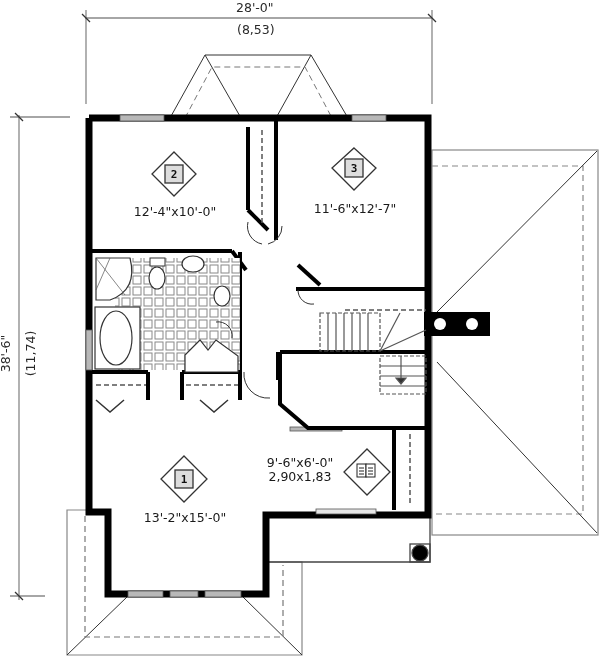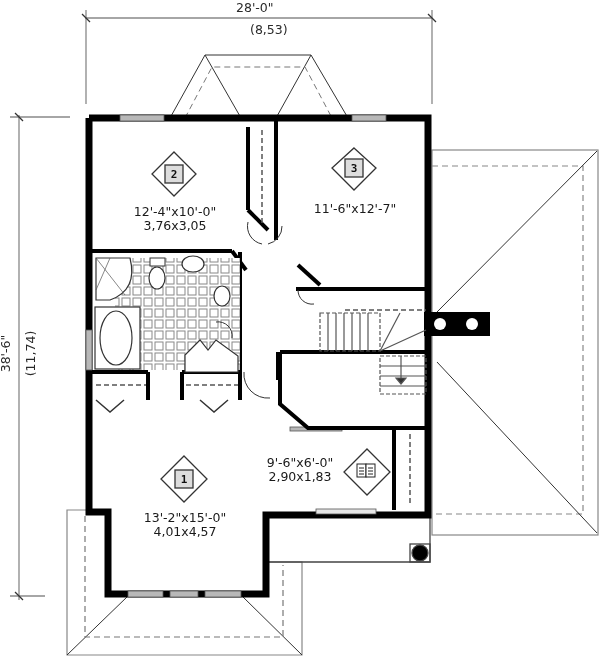--- a/index.html
+++ b/index.html
@@ -181,31 +181,29 @@
     <div class="tagnum">2</div>
   </div>
 <div class="tag" style="left:336px;top:150px;">
     <div class="tagnum">3</div>
   </div>
 <div class="tag" style="left:166px;top:461px;">
     <div class="tagnum">1</div>
   </div>
 
 <div class="dimtxt" style="left:236px;top:0px;">28'-0"</div>
-<div class="dimtxt" style="left:250px;top:22px;">(8,53)</div>
+<div class="dimtxt" style="left:237px;top:22px;">(8,53)</div>
 <div class="dimtxt vtxt" style="left:-13px;top:346px;">38'-6"</div>
 <div class="dimtxt vtxt" style="left:8px;top:346px;">(11,74)</div>
 
 <div class="lbl" style="left:112px;top:205px;width:126px;">
   <div>12'-4"x10'-0"</div>
-  <div>3,76x3,05</div>
 </div>
 <div class="lbl" style="left:292px;top:202px;width:126px;">
   <div>11'-6"x12'-7"</div>
 </div>
 <div class="lbl" style="left:122px;top:511px;width:126px;">
   <div>13'-2"x15'-0"</div>
-  <div>4,01x4,57</div>
 </div>
 <div class="lbl" style="left:250px;top:456px;width:100px;">
   <div>9'-6"x6'-0"</div>
   <div>2,90x1,83</div>
 </div>
 
 </body></html>

